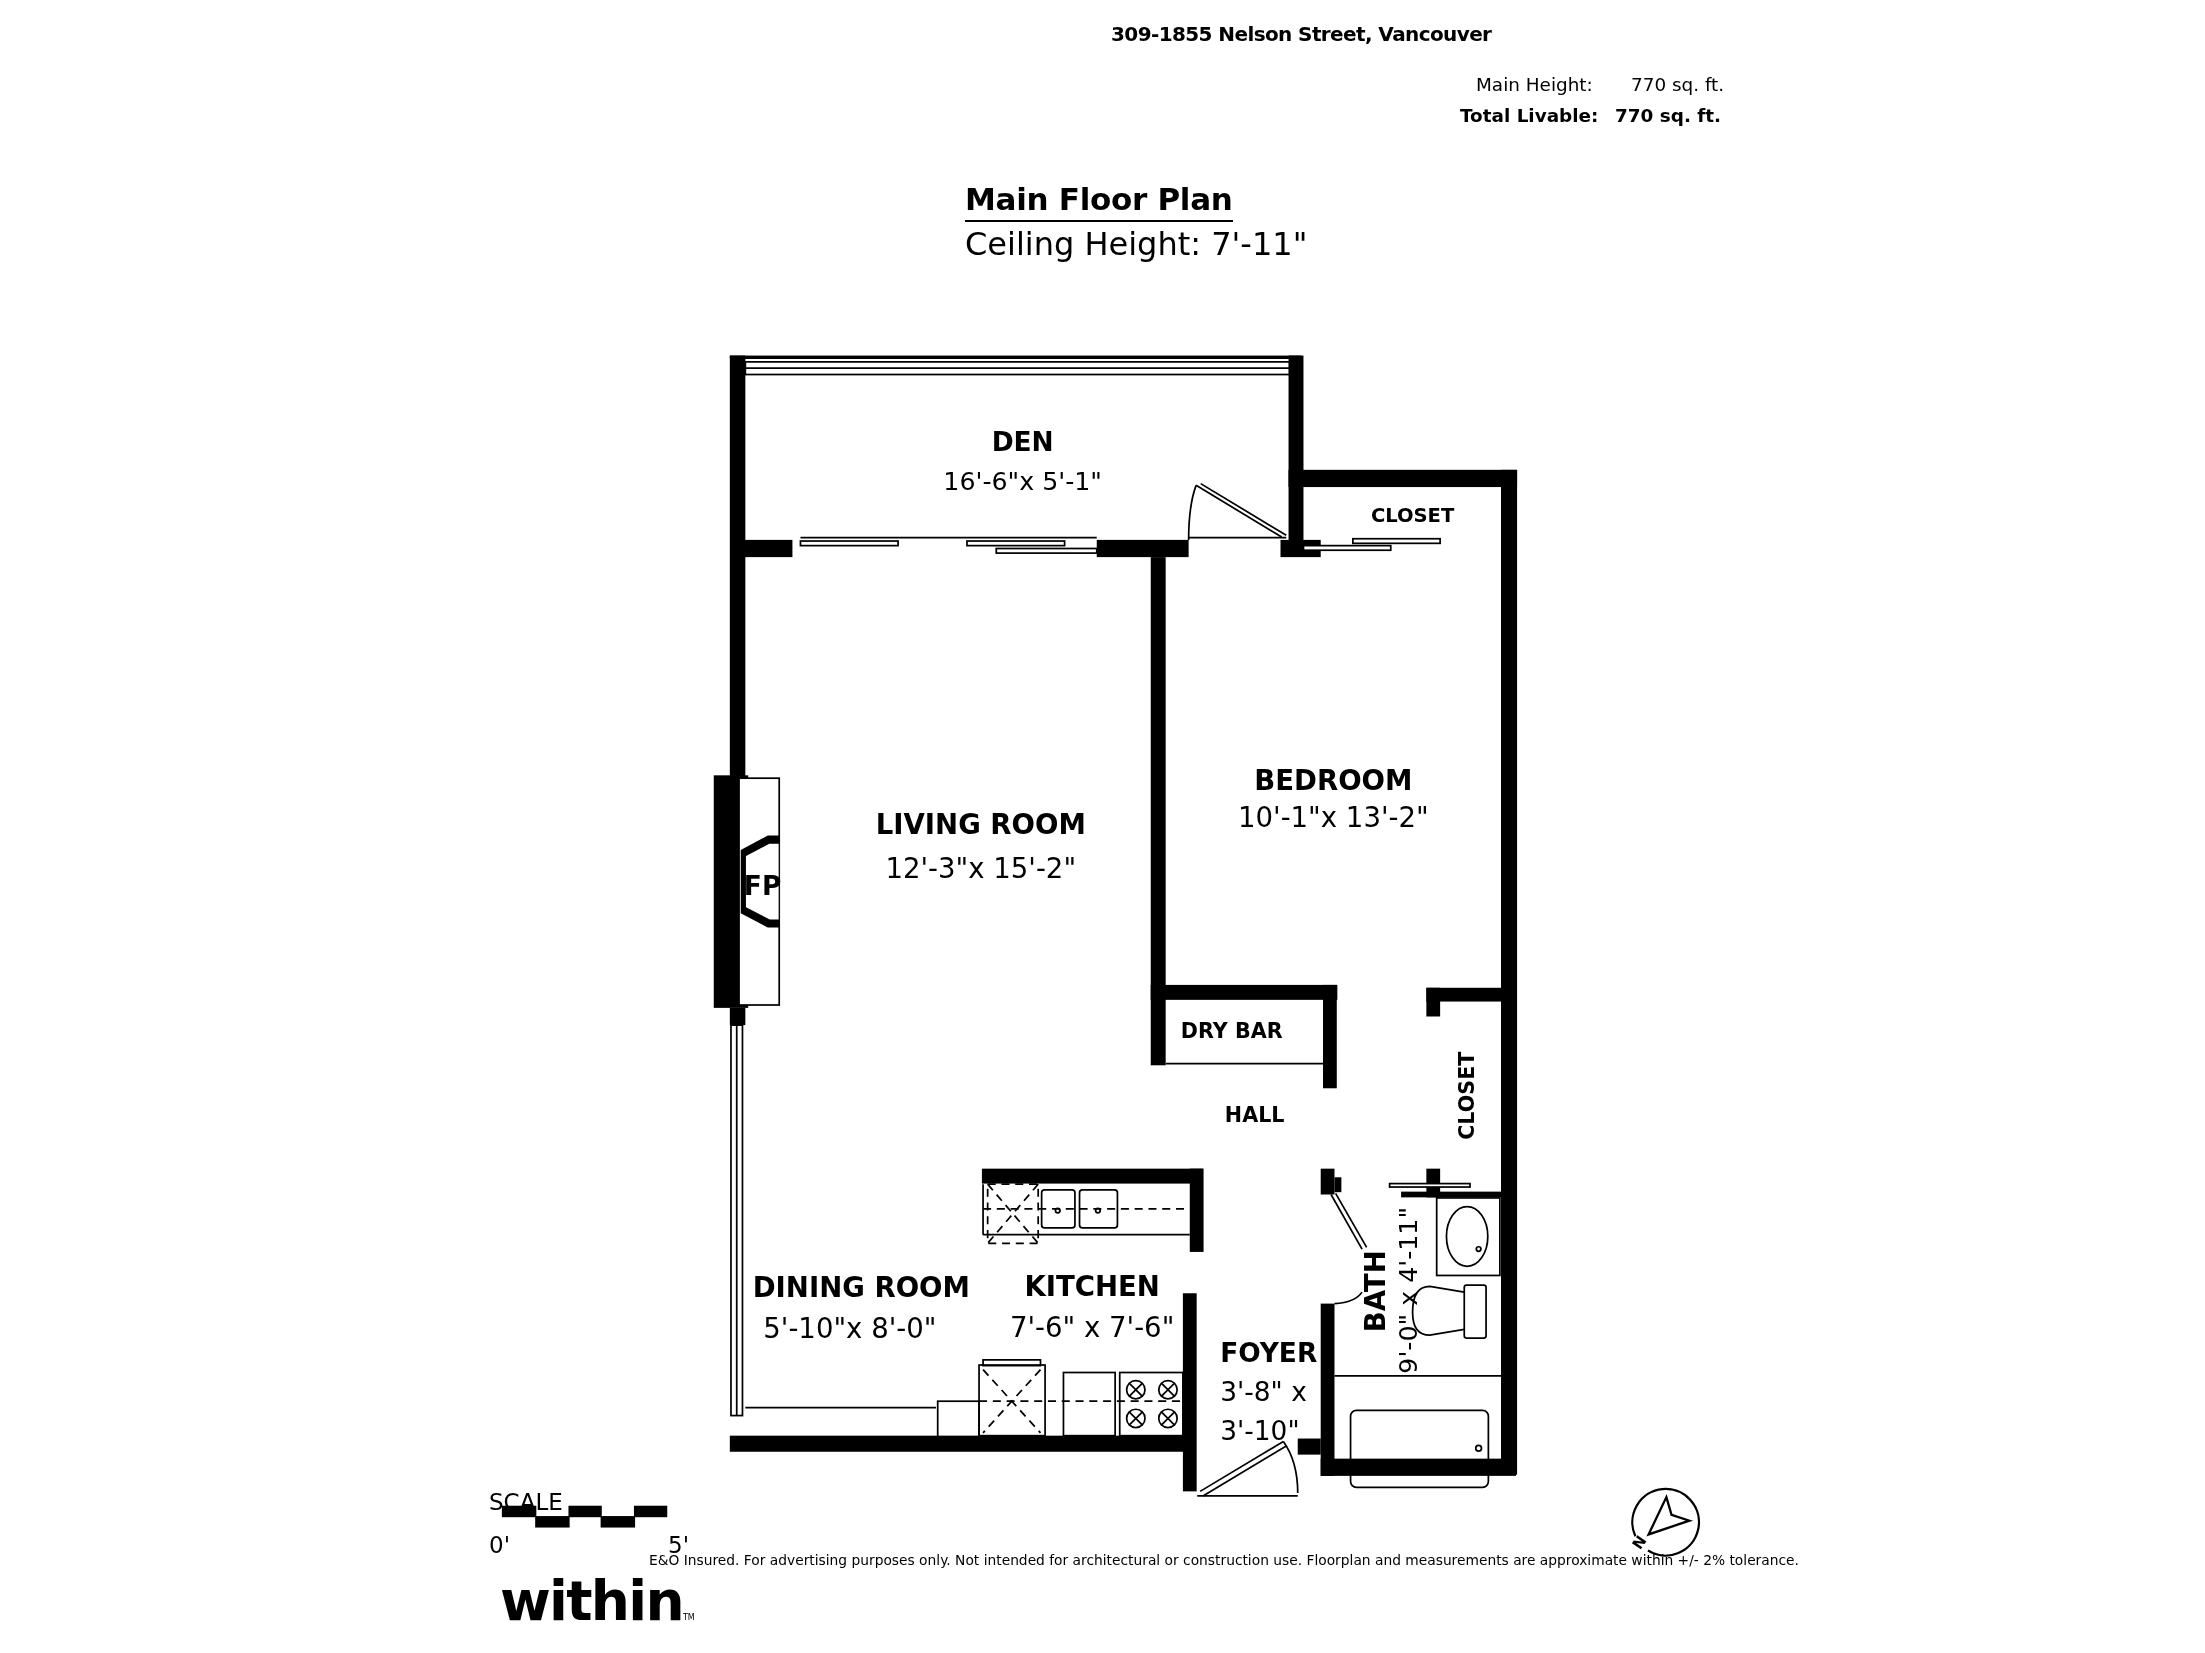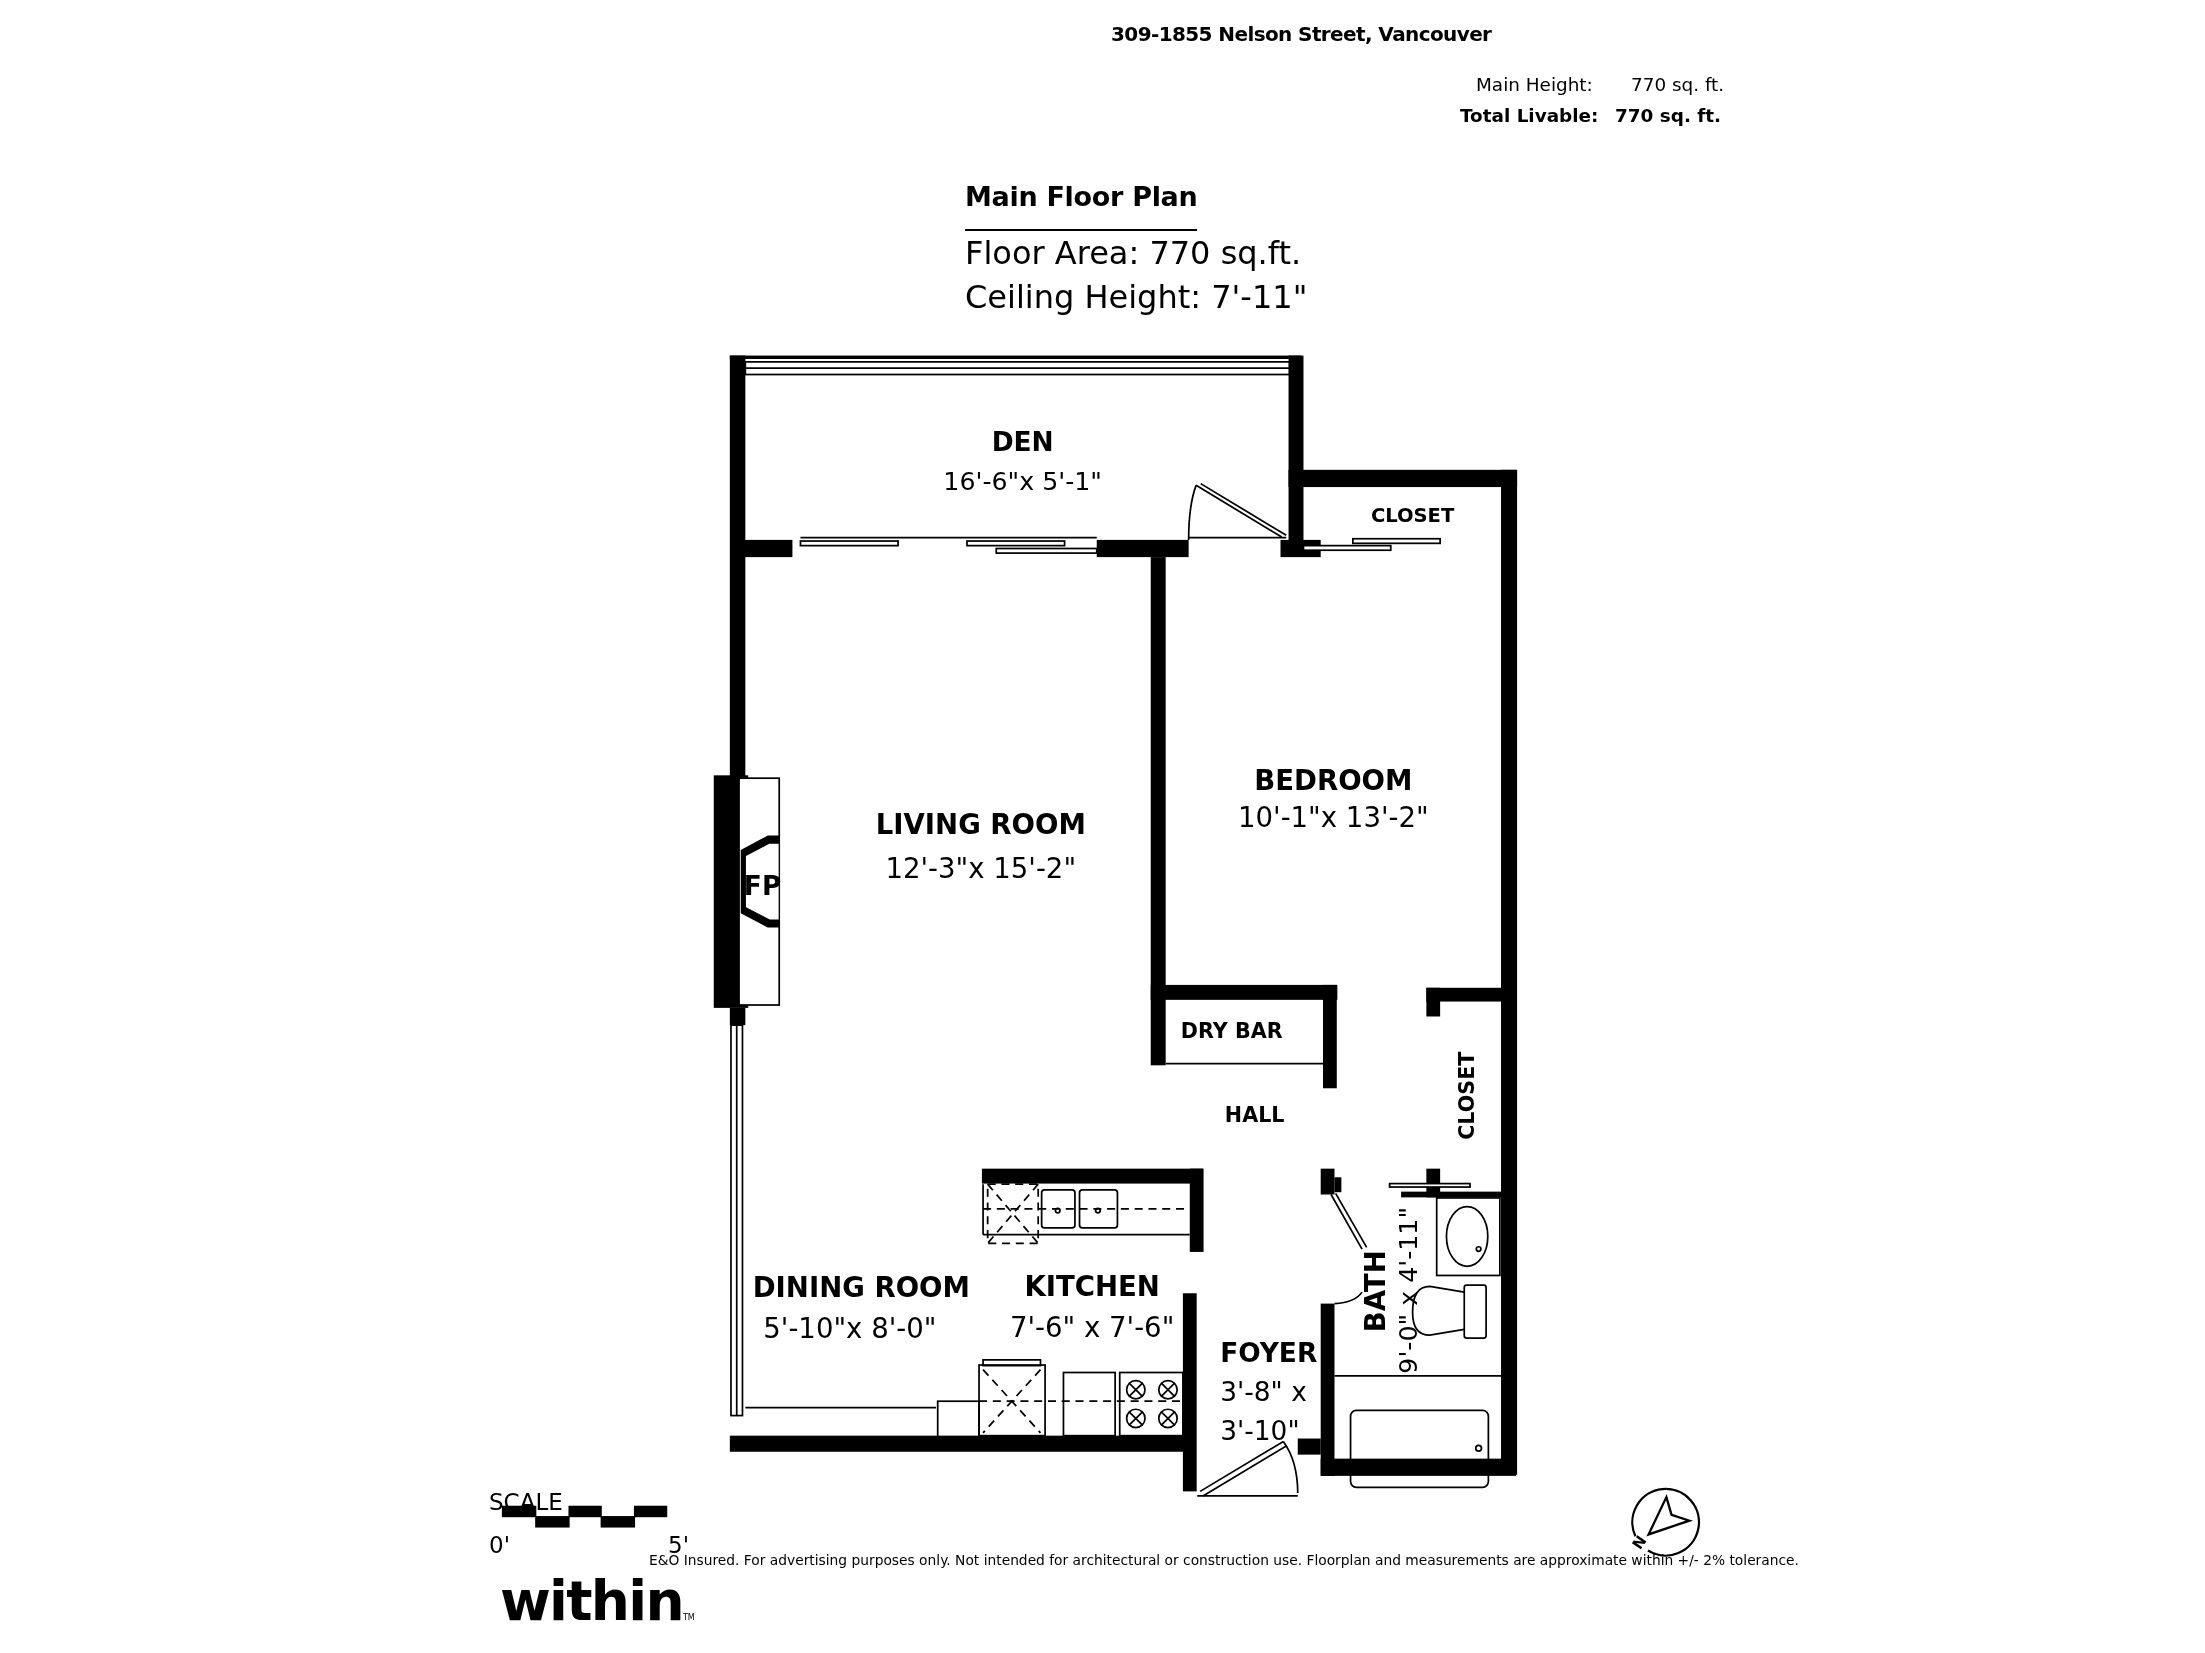--- a/index.html
+++ b/index.html
@@ -2,21 +2,21 @@
 <html style="font-size:9.2px"><head>
 <meta charset="utf-8">
 <style>
   html,body{margin:0;padding:0;background:#ffffff;}
   body{width:2205px;height:1654px;position:relative;overflow:hidden;font-family:"DejaVu Sans","Liberation Sans",sans-serif;color:#000;}
   .addr{font-family:"DejaVu Sans",sans-serif;font-weight:bold;font-size:20px;letter-spacing:-0.6px;white-space:nowrap;position:absolute;left:1111px;top:22px;}
   .area-row{position:absolute;font-size:18.4px;white-space:nowrap;}
   .area-row .k{display:inline-block;width:155px;}
   .area-row.bold{font-weight:bold;}
   .title-block{position:absolute;left:965px;top:181px;}
-  .plan-title{font-size:27px;font-weight:bold;display:inline-block;border-bottom:2.9px solid #000;padding-bottom:17px;letter-spacing:-0.3px;}
+  .plan-title{font-size:31px;font-weight:bold;display:inline-block;border-bottom:2.9px solid #000;padding-bottom:3px;letter-spacing:-0.3px;}
   .plan-sub{font-size:32px;line-height:44px;white-space:nowrap;}
   svg.plan{position:absolute;left:0;top:0;}
   .room-name{font-family:"DejaVu Sans",sans-serif;font-weight:bold;fill:#000;}
   .room-dim{font-family:"DejaVu Sans",sans-serif;fill:#000;}
   .scale-lbl{position:absolute;font-size:23px;}
   .logo{position:absolute;left:500px;top:1574px;font-size:55px;font-weight:bold;letter-spacing:-1.7px;line-height:1;}
   .tm{font-size:8px;font-weight:normal;letter-spacing:0;text-align:center;}
   .disc{position:absolute;left:649px;top:1552px;font-size:13.8px;white-space:nowrap;}
 </style>
 </head>
@@ -25,21 +25,20 @@
 <div class="addr">309-1855 Nelson Street, Vancouver</div>
 <div class="area-row" style="left:1476px;top:74px;">
   <span class="k">Main Height:</span><span>770 sq. ft.</span>
 </div>
 <div class="area-row bold" style="left:1460px;top:105px;">
   <span class="k">Total Livable:</span><span>770 sq. ft.</span>
 </div>
 
 <div class="title-block">
   <div class="plan-title">Main Floor Plan</div>
-  <div class="plan-sub">Floor Area: 770 sq.ft.</div>
   <div class="plan-sub">Ceiling Height: 7'-11"</div>
 </div>
 
 <svg class="plan" width="2205" height="1654" viewBox="0 0 3840 2880">
   <g fill="#000">
 
     <rect x="1271" y="619" width="27" height="735"></rect>
 
     <rect x="1271" y="619" width="995" height="6"></rect>
 

